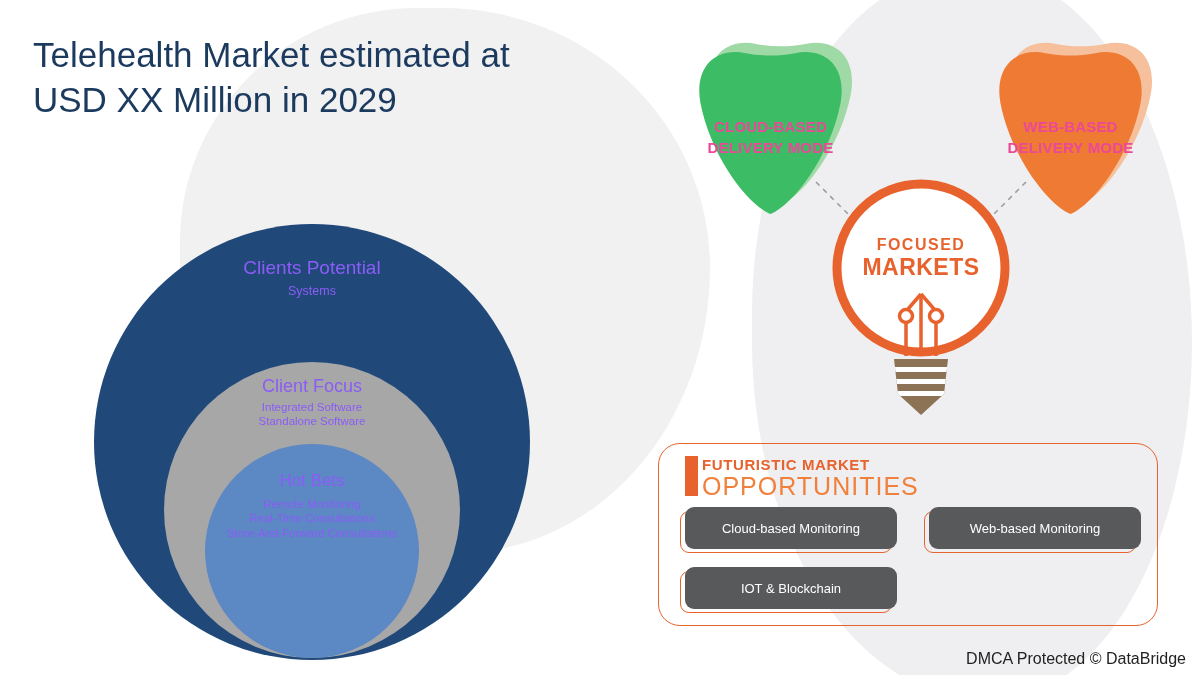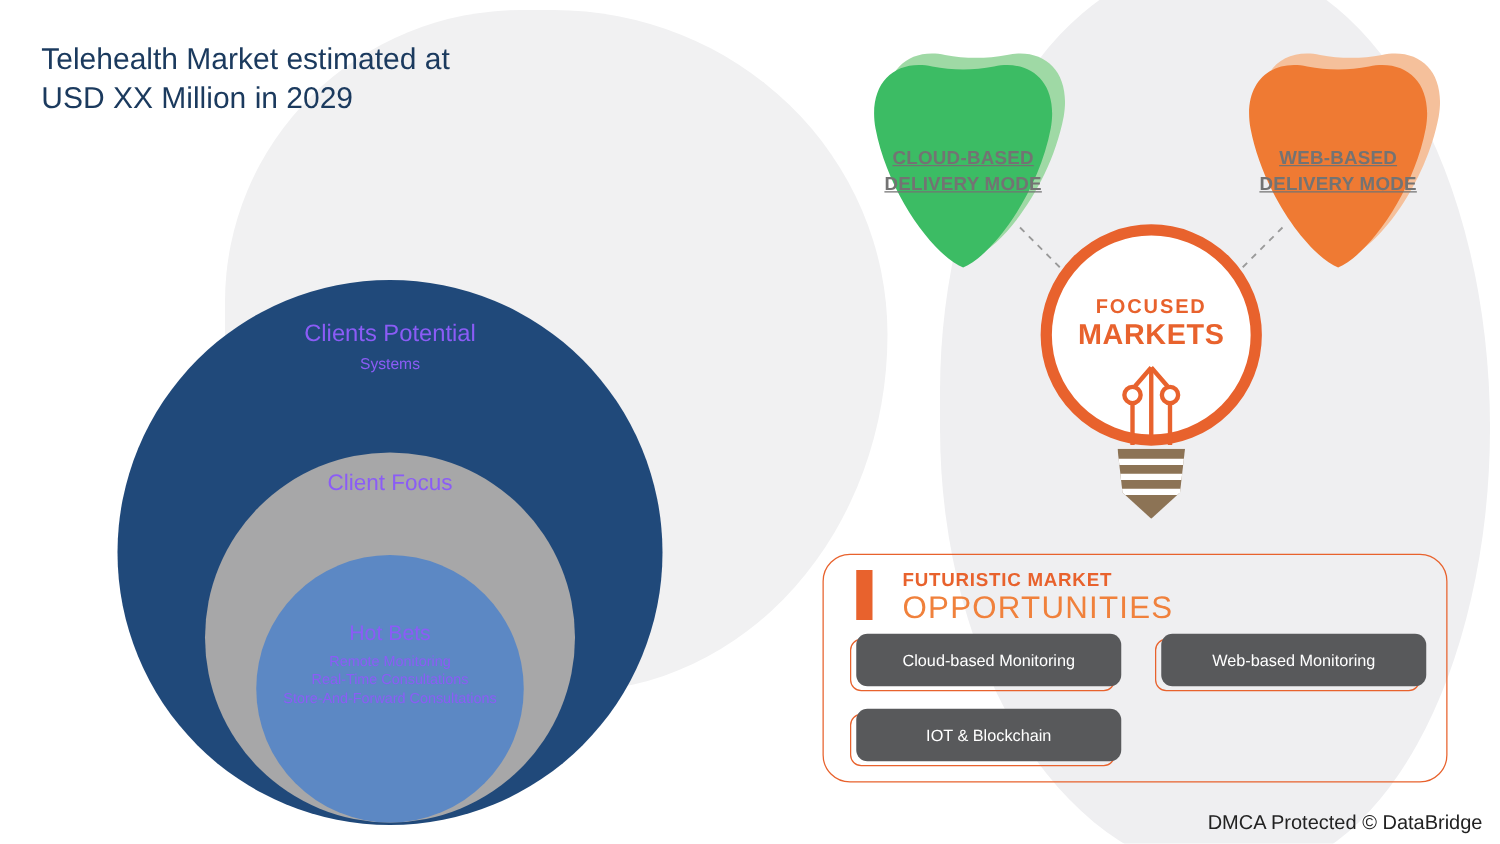--- a/index.html
+++ b/index.html
@@ -11,65 +11,65 @@
   
   .blob { position:absolute; z-index:0; }
   .blob-left { left:180px; top:8px; width:530px; height:545px;
     border-radius:47% 53% 50% 50% / 45% 50% 55% 50%; background:#f1f1f2; }
   .blob-right { left:752px; top:-30px; width:440px; height:730px;
     border-radius:50% 50% 46% 54% / 48% 52% 50% 50%; background:#efeff1; }
 
   .layer { position:absolute; z-index:1; }
 
   
-  .title { left:33px; top:33px; font-size:24px; line-height:1.28;
+  .title { left:33px; top:33px; font-size:35px; line-height:1.28;
     color:var(--navy); font-weight:500; }
   .subtitle-row { left:33px; top:104px; display:flex; gap:14px; }
   .accent-bar { width:9px; height:82px; background:var(--accent); border-radius:5px; flex-shrink:0; }
   .subtitle { width:600px; font-size:21.5px; line-height:1.33; color:var(--text_dark); }
 
   
   .circle { position:absolute; border-radius:50%; }
   .c-outer { left:94px; top:224px; width:436px; height:436px; background:var(--outer_circle); }
   .c-middle { left:164px; top:362px; width:296px; height:296px; background:var(--middle_circle); }
   .c-inner { left:205px; top:444px; width:214px; height:214px; background:var(--inner_circle); }
   .circle-label { position:absolute; text-align:center; color:#8b5cf6; z-index:2; }
   .cl-title { font-weight:400; }
   .lbl-outer { left:94px; top:257px; width:436px; }
   .lbl-outer .cl-title { font-size:19px; }
   .lbl-outer .cl-items { margin-top:5px; font-size:12.5px; line-height:1.15; }
   .lbl-middle { left:164px; top:376px; width:296px; }
   .lbl-middle .cl-title { font-size:18px; }
   .lbl-middle .cl-items { margin-top:4px; font-size:11.5px; line-height:1.2; }
-  .lbl-inner { left:192px; top:497px; width:240px; }
+  .lbl-inner { left:192px; top:471px; width:240px; }
   .lbl-inner .cl-title { font-size:17px; }
   .lbl-inner .cl-items { margin-top:6px; font-size:11.5px; line-height:1.25; }
 
   
   .mode { position:absolute; width:165px; height:187px; z-index:2; }
   .mode svg { position:absolute; left:0; top:0; }
   .mode-cloud { left:688px; top:36px; }
   .mode-web { left:988px; top:36px; }
   .mode-text { position:absolute; inset:0; display:flex; flex-direction:column;
     align-items:center; justify-content:center; padding-top:14px;
-    color:#737373; font-weight:bold; font-size:15px; line-height:1.4;
-    letter-spacing:0.2px; text-align:center;text-decoration:underline; }
+    color:#ec4899; font-weight:bold; font-size:15px; line-height:1.4;
+    letter-spacing:0.2px; text-align:center; }
 
   
   .bulb { left:806px; top:168px; z-index:2; }
   .bulb text { font-family:"Liberation Sans", sans-serif; text-anchor:middle;
     fill:var(--accent); font-weight:bold; }
   .bulb-t1 { font-size:16px; letter-spacing:1.5px; }
   .bulb-t2 { font-size:23px; letter-spacing:0.5px; }
   .dash { stroke:#9a9a9a; stroke-width:1.5; stroke-dasharray:5 5; }
 
   
   .panel { left:658px; top:443px; width:500px; height:183px;
     border:1px solid var(--accent); border-radius:22px; z-index:2; }
-  .panel-header { position:absolute; left:26px; top:12px; display:flex; gap:24px; }
+  .panel-header { position:absolute; left:26px; top:12px; display:flex; gap:4px; }
   .panel-bar { width:13px; height:40px; background:var(--accent); flex-shrink:0; }
   .ph1 { font-size:15px; font-weight:bold; color:var(--accent); letter-spacing:0.6px; }
   .ph2 { font-size:25px; font-weight:400; color:var(--opportunities_orange);
     letter-spacing:1px; line-height:1.0; margin-top:1px; }
   .opp-grid { position:absolute; left:26px; top:63px; display:grid;
     grid-template-columns:212px 212px; column-gap:32px; row-gap:18px; }
   .opp-cell { position:relative; width:212px; height:42px; }
   .opp-outline { position:absolute; left:-5px; top:4px; width:100%; height:100%;
     border:1px solid var(--accent); border-radius:9px; }
   .opp-btn { position:relative; width:100%; height:100%; background:var(--button_gray);
@@ -98,20 +98,24 @@
 
   <div class="circle-label lbl-outer">
     <div class="cl-title">Clients Potential</div>
     <div class="cl-items">
       <div>Systems</div>
     </div>
   </div>
 
   <div class="circle-label lbl-middle">
     <div class="cl-title">Client Focus</div>
+    <div class="cl-items">
+      <div>Integrated Software</div>
+      <div>Standalone Software</div>
+    </div>
   </div>
 
   <div class="circle-label lbl-inner">
     <div class="cl-title">Hot Bets</div>
     <div class="cl-items">
       <div>Remote Monitoring</div>
       <div>Real-Time Consultations</div>
       <div>Store-And-Forward Consultations</div>
     </div>
   </div>

